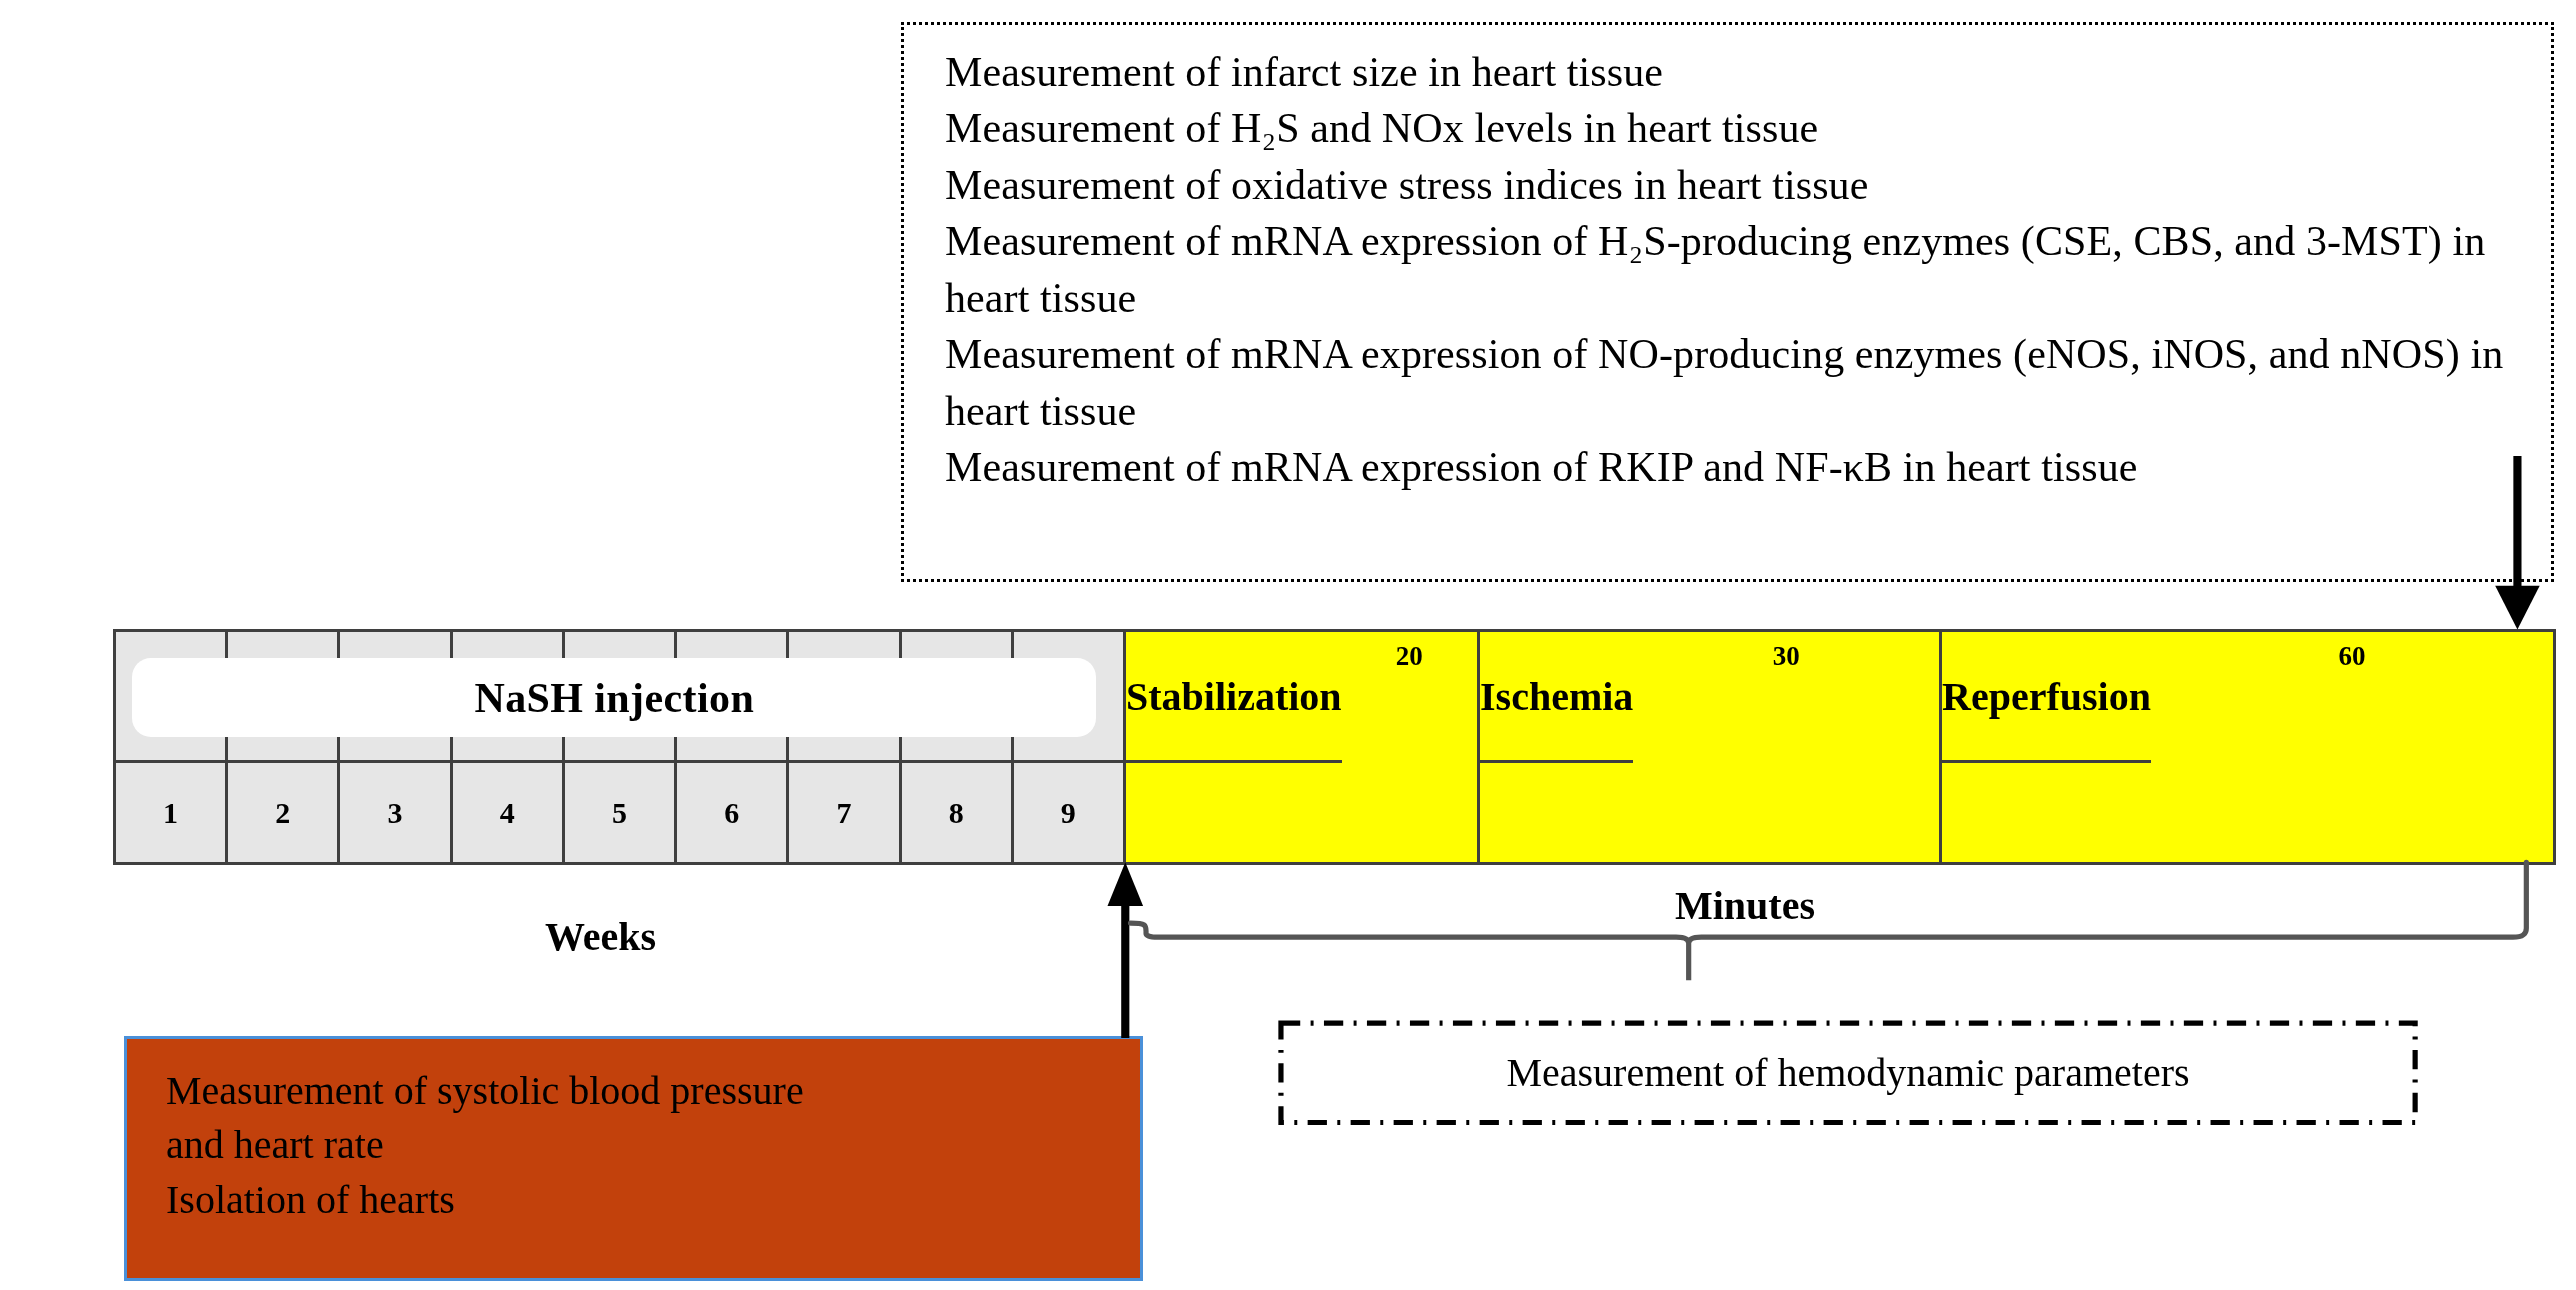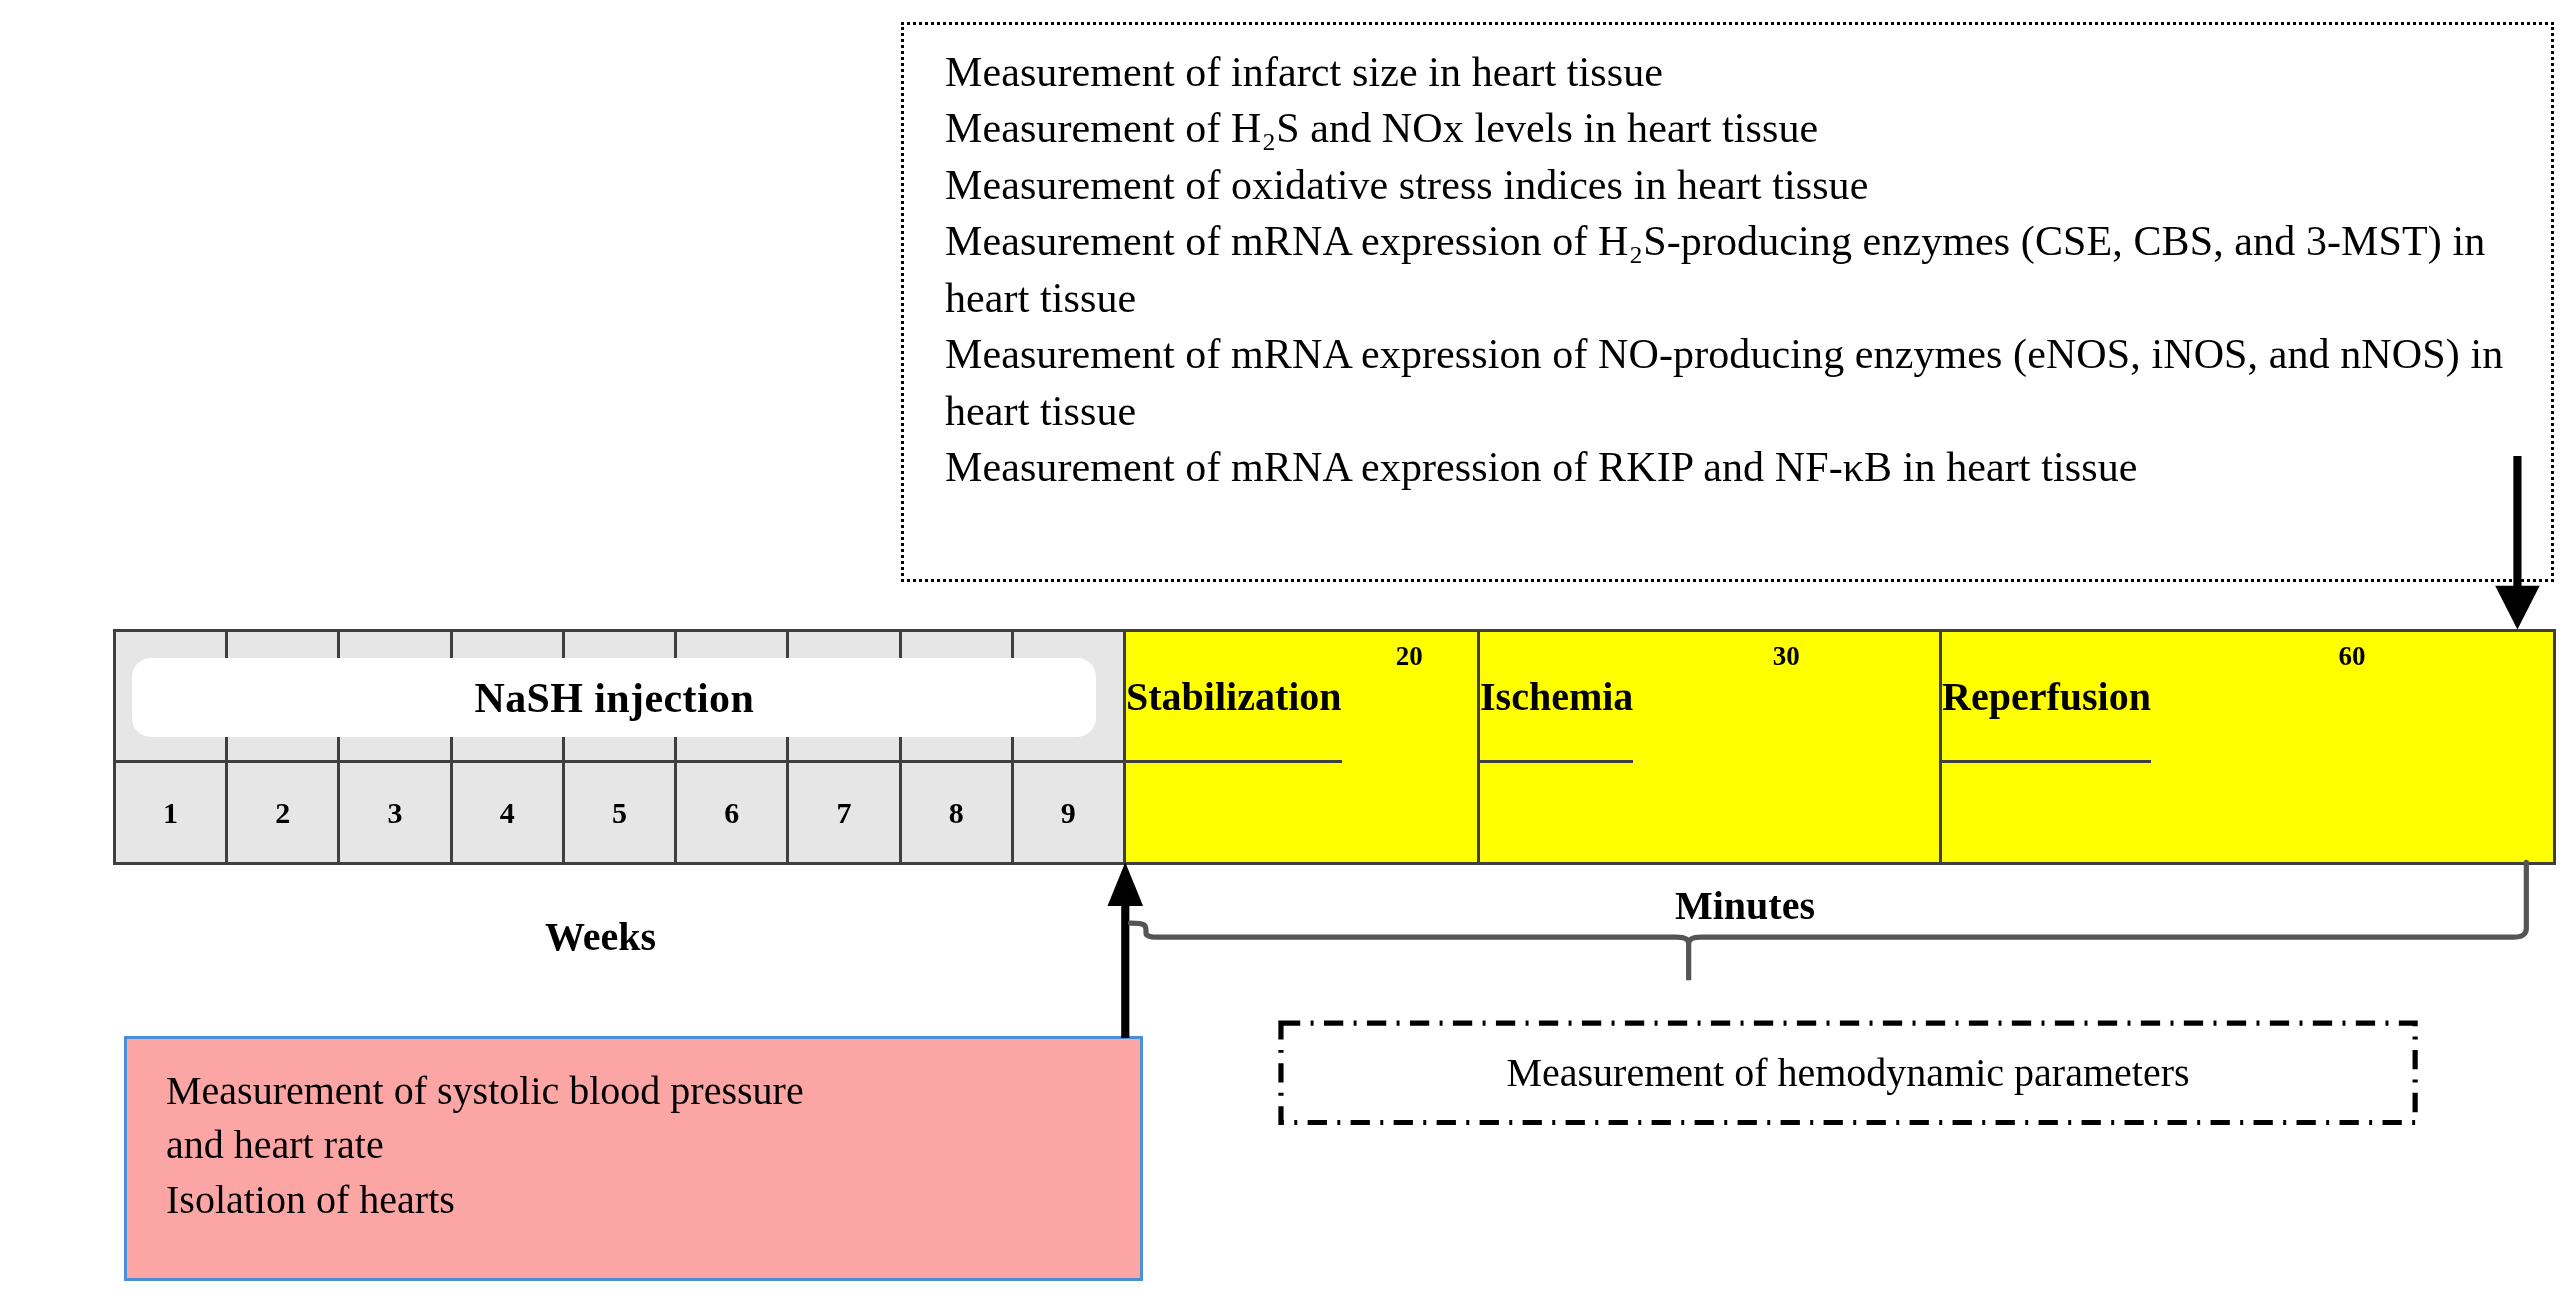--- a/index.html
+++ b/index.html
@@ -172,21 +172,21 @@
 
   
   #bp-box {
     position: absolute;
     left: 124px;
     top: 1036px;
     width: 1019px;
     height: 245px;
     border: 3.7px solid #4a90d9;
     box-sizing: border-box;
-    background: #fca5a5;
+    background: #c2410c;
   }
   #bp-list {
     position: absolute;
     left: 39px;
     top: 25px;
     right: 10.4px;
   }
   .bp-line {
     font-size: 40px;
     line-height: 1.36;

